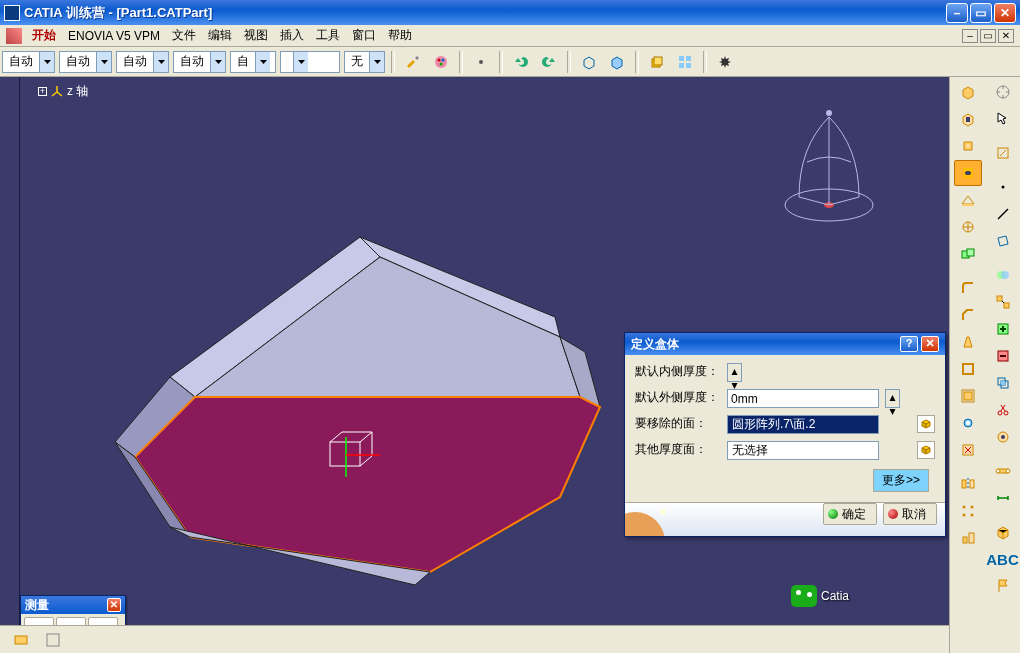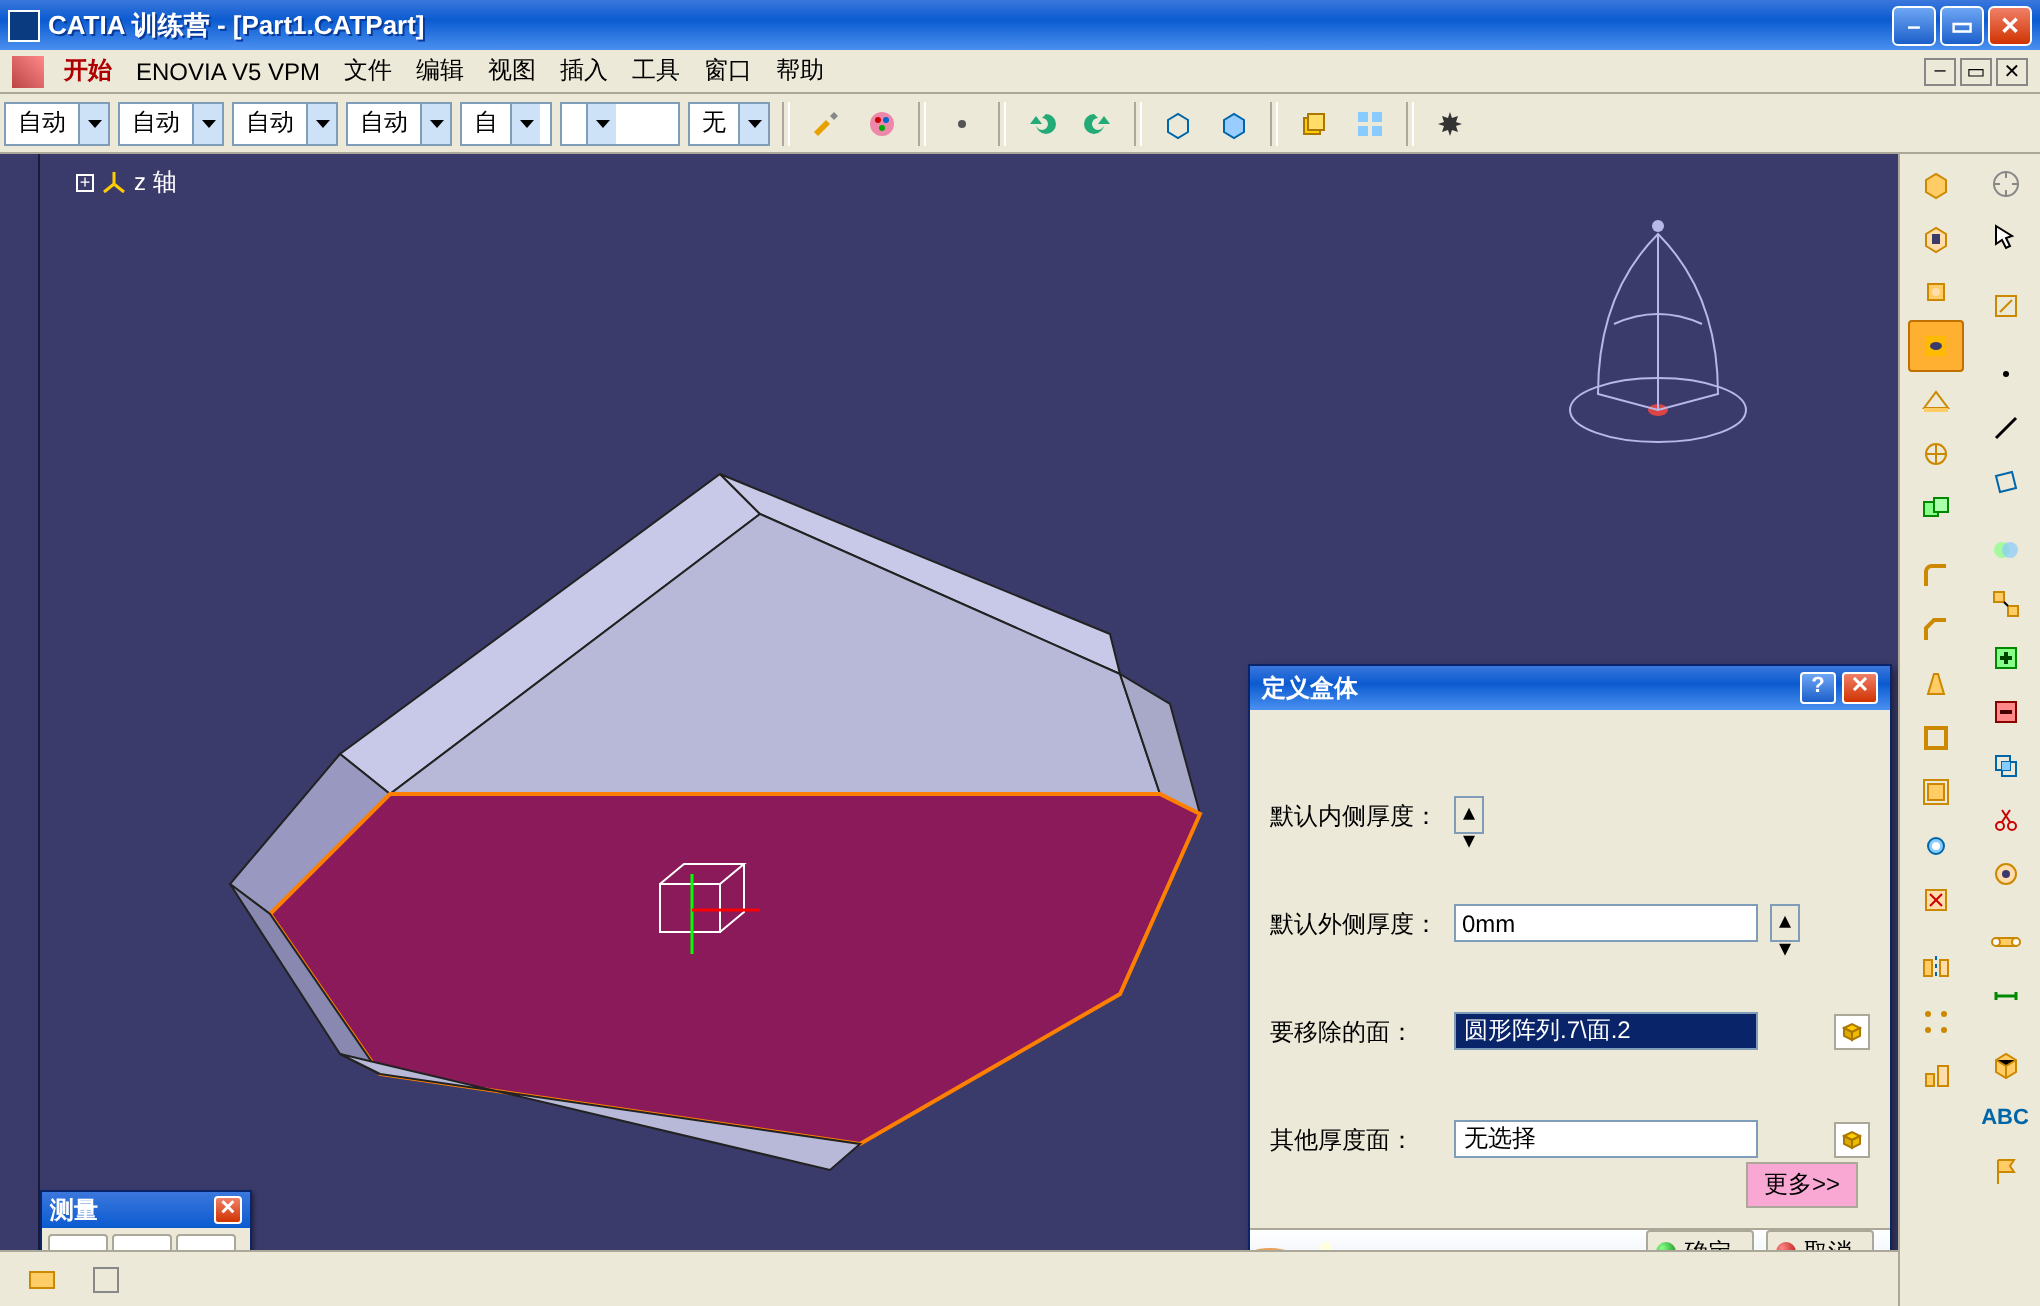--- a/index.html
+++ b/index.html
@@ -64,31 +64,31 @@
 .palette .pbody{ display:flex; gap:2px; padding:3px;}
 .palette .tbtn{ width:30px; height:28px; background:#fff; border:1px solid #aca899;}
 
 
 .dialog { position:absolute; left:624px; top:332px; width:322px; background:#ece9d8; border:1px solid #0a246a; box-shadow:2px 2px 4px rgba(0,0,0,.4);}
 .dialog .dhead{ height:22px; background:linear-gradient(#3b77dd,#0b5bd0 40%,#4b90f0); color:#fff; display:flex; align-items:center; padding:0 6px; font-weight:bold;}
 .dialog .dhead .r{ margin-left:auto; display:flex; gap:3px;}
 .dialog .dhead .hb{ width:18px; height:16px; border:1px solid #fff; border-radius:2px; background:linear-gradient(#6ea6f5,#1b5fc9); color:#fff; text-align:center; font-size:11px; line-height:13px;}
 .dialog .dhead .hb.close{ background:linear-gradient(#f08068,#d03300);}
 .dialog .dbody{ padding:8px 10px;}
-.drow{ display:flex; align-items:flex-end; height:26px; gap:6px;margin-top:28px;}
+.drow{ display:flex; align-items:flex-start; height:26px; gap:6px;}
 .drow .dl{ width:86px;}
 .drow input[type=text]{ height:19px; border:1px solid #7f9db9; padding:0 3px; background:#fff;}
 .drow input.val{ width:152px;}
 .drow .spin{ width:15px; height:19px; display:flex; flex-direction:column; border:1px solid #7f9db9; background:#ece9d8;}
 .drow .spin div{ flex:1; display:flex; align-items:center; justify-content:center;}
 .drow .sel{ height:19px; border:1px solid #7f9db9; background:#0a246a; color:#fff; padding:0 4px; display:flex; align-items:center; width:152px;}
 .drow .sel.plain{ background:#fff; color:#000;}
 .drow .pick{ width:18px; height:18px; border:1px solid #aca899; background:#fff; display:flex; align-items:center; justify-content:center; margin-left:auto;}
 .more{ text-align:right; padding:2px 6px;}
-.more a{ border:1px solid #aca899; padding:2px 8px; background:#f9a8d4; display:inline-block;margin-left:34px;}
+.more a{ border:1px solid #aca899; padding:2px 8px; background:#7dd3fc; display:inline-block;margin-left:34px;}
 .dfoot{ height:34px; background:linear-gradient(#fff,#dce6f4); border-top:1px solid #aca899; display:flex; align-items:flex-start; justify-content:flex-end; gap:6px; padding:0 8px; position:relative;}
 .dfoot .planet{ position:absolute; left:0; bottom:0; width:52px; height:34px; overflow:hidden;}
 .dbtn{ height:22px; padding:0 10px 0 4px; border:1px solid #aca899; background:#ece9d8; display:flex; align-items:center; gap:4px; border-radius:2px;}
 .dot{ width:10px; height:10px; border-radius:50%;}
 .dot.g{ background:radial-gradient(circle at 30% 30%,#8f8,#070);}
 .dot.r{ background:radial-gradient(circle at 30% 30%,#f88,#a00);}
 
 
 .wechat{ position:absolute; right:100px; bottom:18px; display:flex; align-items:center; gap:4px; color:#fff; font-size:16px; text-shadow:1px 1px 2px #000;margin-top:47px;}
 .wechat .bubble{ width:26px; height:22px; background:#1aad19; border-radius:5px; position:relative;}
@@ -590,21 +590,21 @@
           <path d="M3 8h10M3 6v4M13 6v4" stroke="#080" stroke-width="1.5"></path>
         </svg>
       </div>
     <div style="height:6px"></div>
     <div class="tbtn">
         <svg viewBox="0 0 16 16">
           <path d="M3 6l5-3 5 3v6l-5 3-5-3z" fill="#fc6" stroke="#c80"></path>
           <path d="M3 6l5 3 5-3M8 9v6" stroke="#c80"></path>
         </svg>
       </div>
-    <div class="tbtn" style="font-size:11px;color:#06a;font-weight:bold;">ABC</div>
+    <div class="tbtn" style="font-size:15px;color:#06a;font-weight:bold;">ABC</div>
     <div class="tbtn">
         <svg viewBox="0 0 16 16">
           <path d="M4 2v12M4 2h8l-2 3 2 3H4" fill="#fc6" stroke="#c80"></path>
         </svg>
       </div>
   </div>
 </div>
 
 <div class="bottombar">
   <div class="tbtn">

